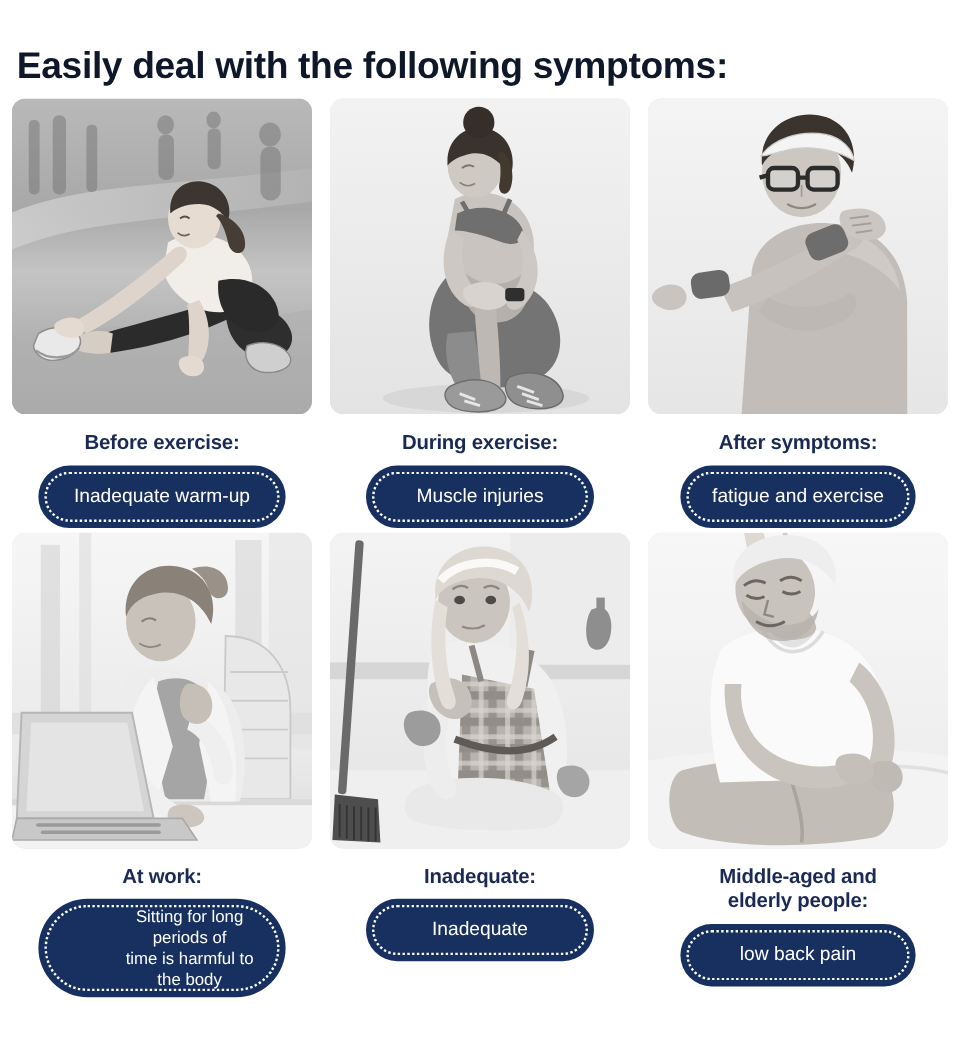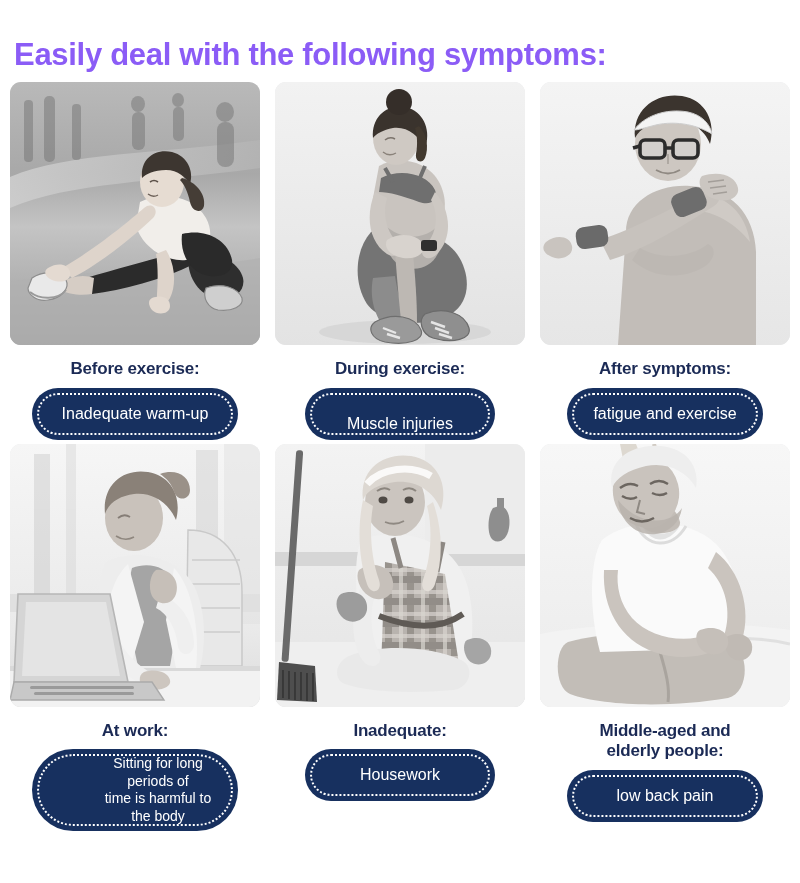--- a/index.html
+++ b/index.html
@@ -24,21 +24,21 @@
 
   
   .heading {
     position: absolute;
     left: 14px;
     top: 38px;
     width: 772px;
     font-size: 31px;
     font-weight: 700;
     letter-spacing: -0.3px;
-    color: #8b5cf6;
+    color: #0f172a;
     line-height: 1.1;
     white-space: nowrap;
   }
 
   
   .grid {
     position: absolute;
     left: 0;
     top: 82px;
     width: 800px;
@@ -114,21 +114,21 @@
     color: #ffffff;
     font-size: 16px;
     line-height: 1.25;
     text-align: center;
     white-space: pre-line;
     font-weight: 400;
   }
   .pill.small .pill-text { font-size: 14px; margin-left: 46px; }
 
   .pill.w1 { width: 206px; }
-  .pill.w2 { width: 190px; align-items: flex-end; }
+  .pill.w2 { width: 190px; }
   .pill.w3 { width: 196px; }
   .pill.w4 { width: 206px; }
   .pill.w5 { width: 190px; }
   .pill.w6 { width: 196px; }
 
   .row2 { margin-top: 4px; }
   .cell .caption.two-line { line-height: 1.2; }
 </style>
 </head>
 <body>
@@ -460,21 +460,21 @@
               <ellipse cx="108" cy="56" rx="4.5" ry="3.6"></ellipse>
               <ellipse cx="134" cy="56" rx="4.5" ry="3.6"></ellipse>
             </g>
             <path d="M102 47 q 7 -5 13 -1 M128 46 q 7 -4 13 1" stroke="#8c867f" stroke-width="2" fill="none"></path>
             <path d="M110 78 q 10 4 19 -1" stroke="#8f8982" stroke-width="1.8" fill="none"></path>
           </svg>
         </div>
         <div class="caption">Inadequate:</div>
         <div class="pill-wrap">
           <div class="pill w5">
-            <span class="pill-text">Housework</span>
+            <span class="pill-text">Inadequate</span>
           </div>
         </div>
       </div>
 
       <div class="cell">
         <div class="photo">
           <svg viewBox="0 0 250 263" preserveAspectRatio="xMidYMid slice" role="img">
             <defs>
               <linearGradient id="g6bg" x1="0" y1="0" x2="0" y2="1">
                 <stop offset="0" stop-color="#f7f7f7"></stop>

